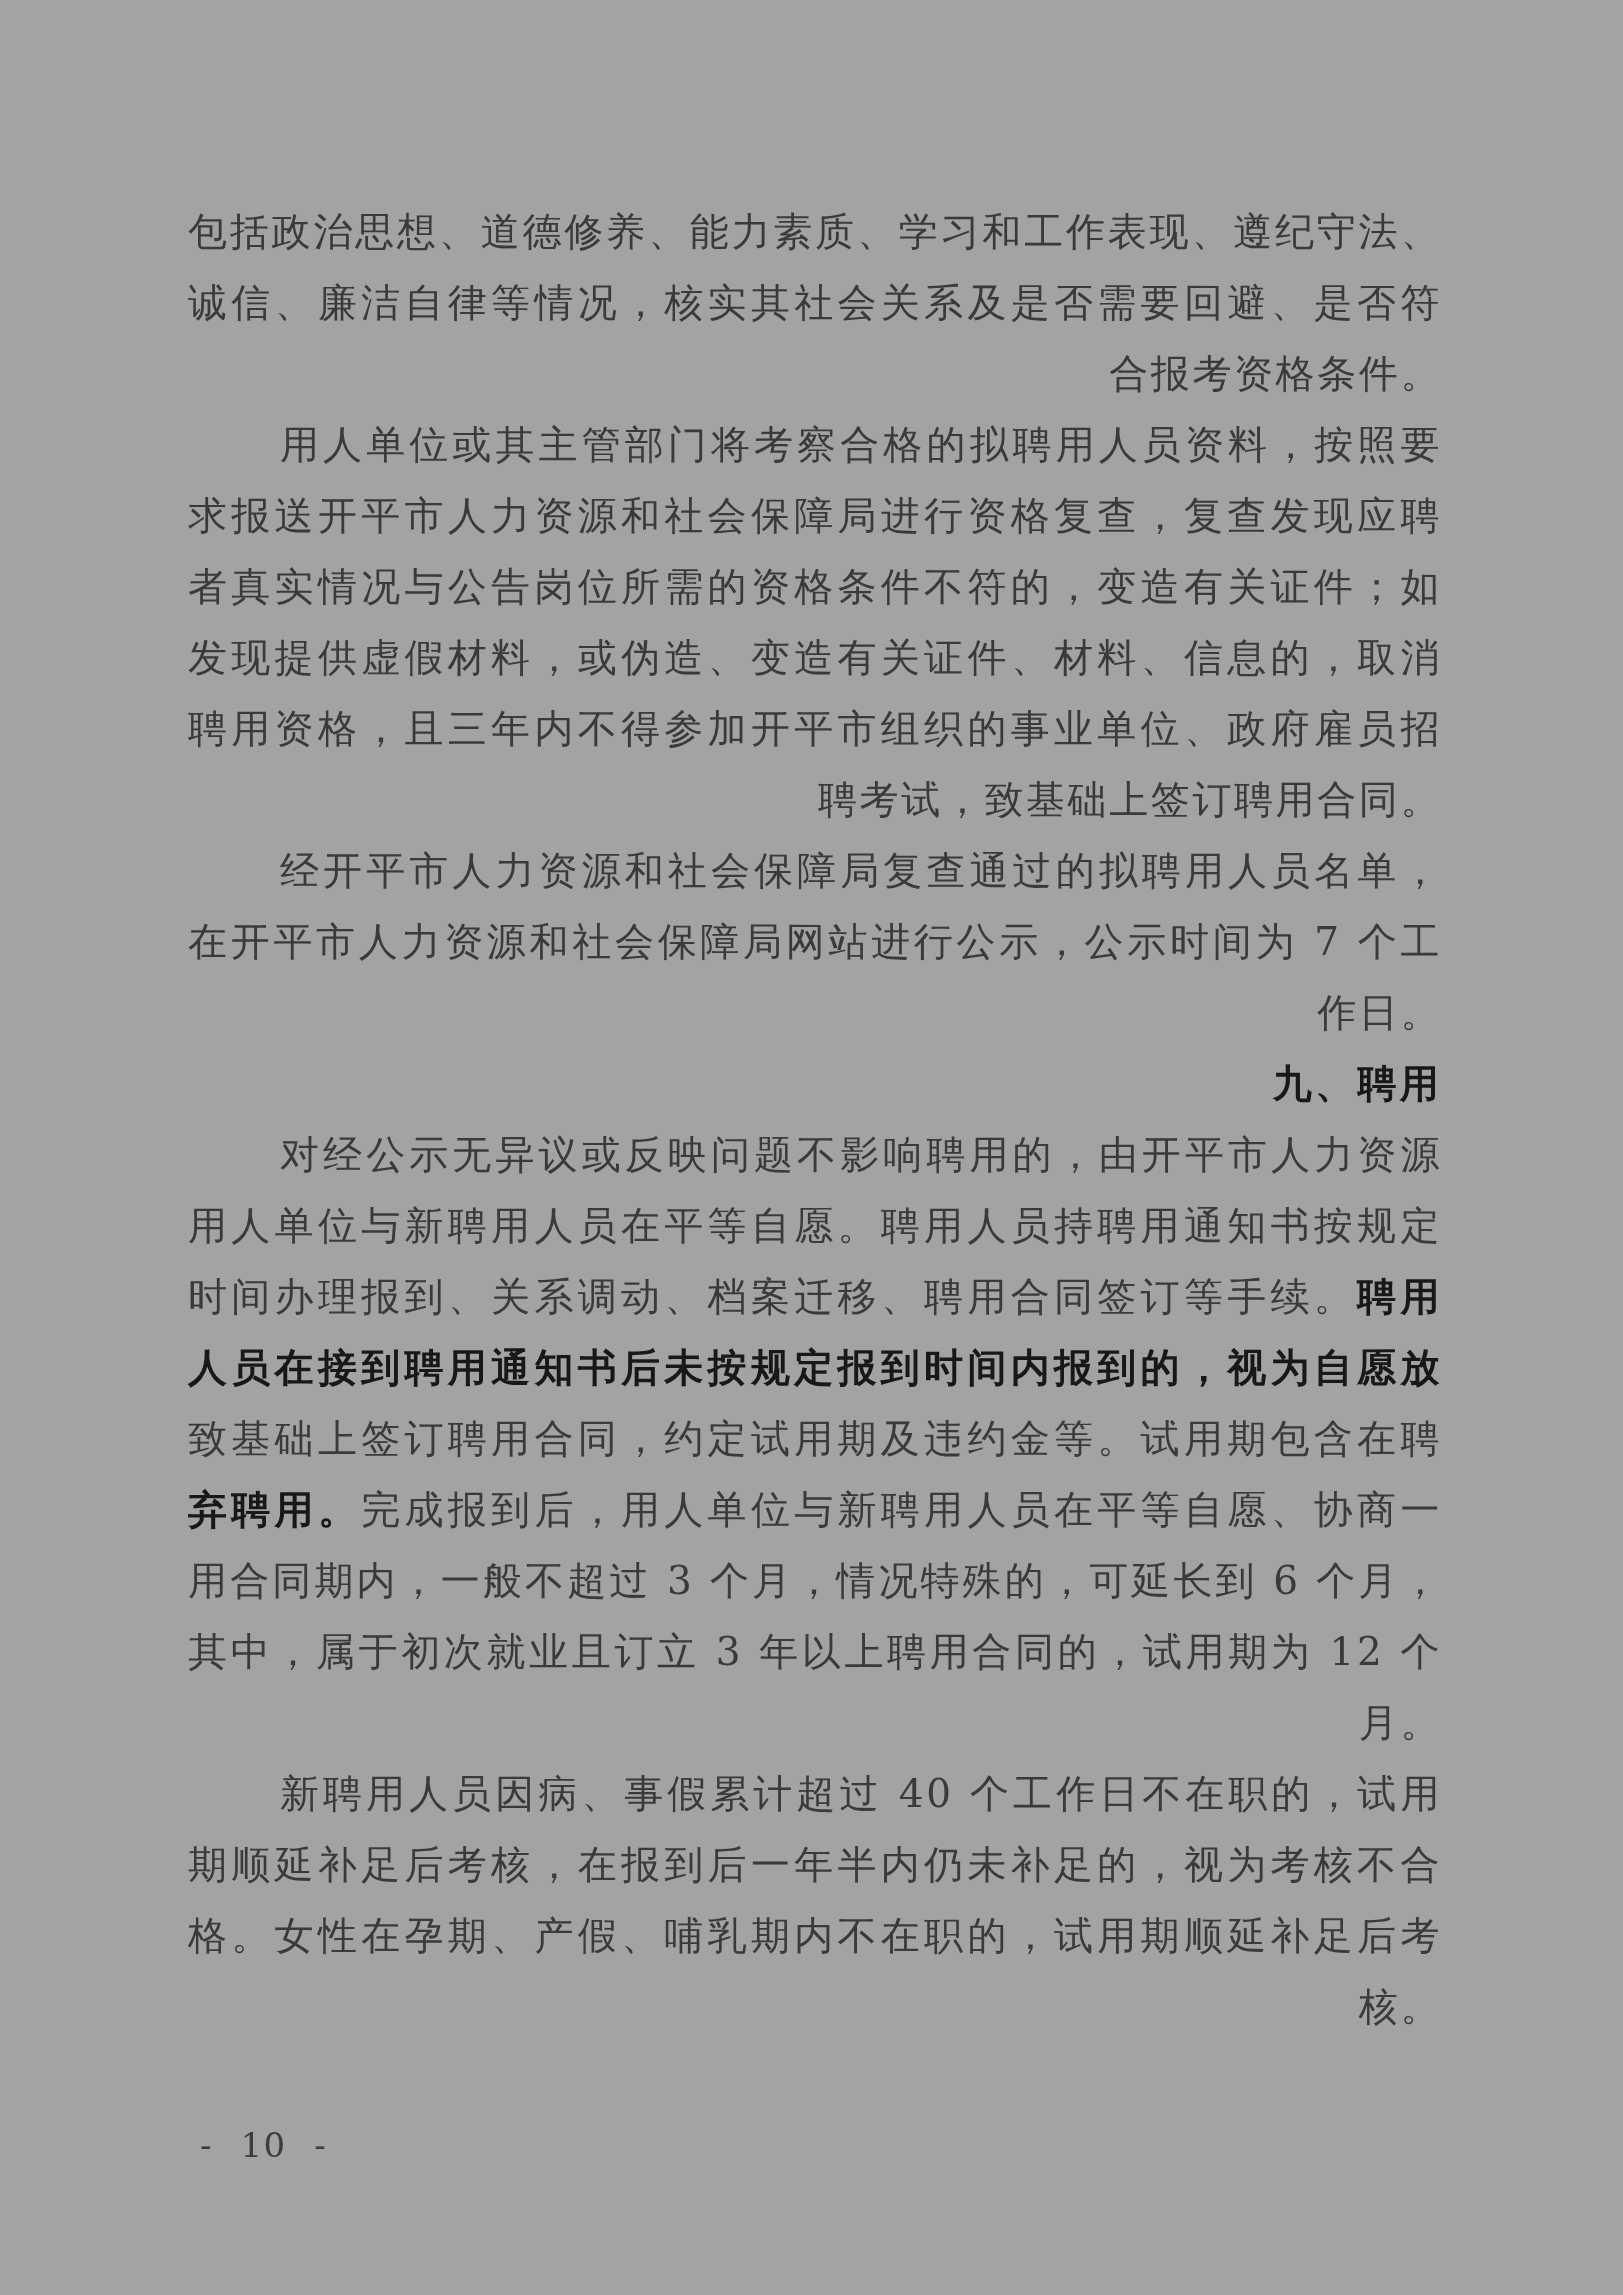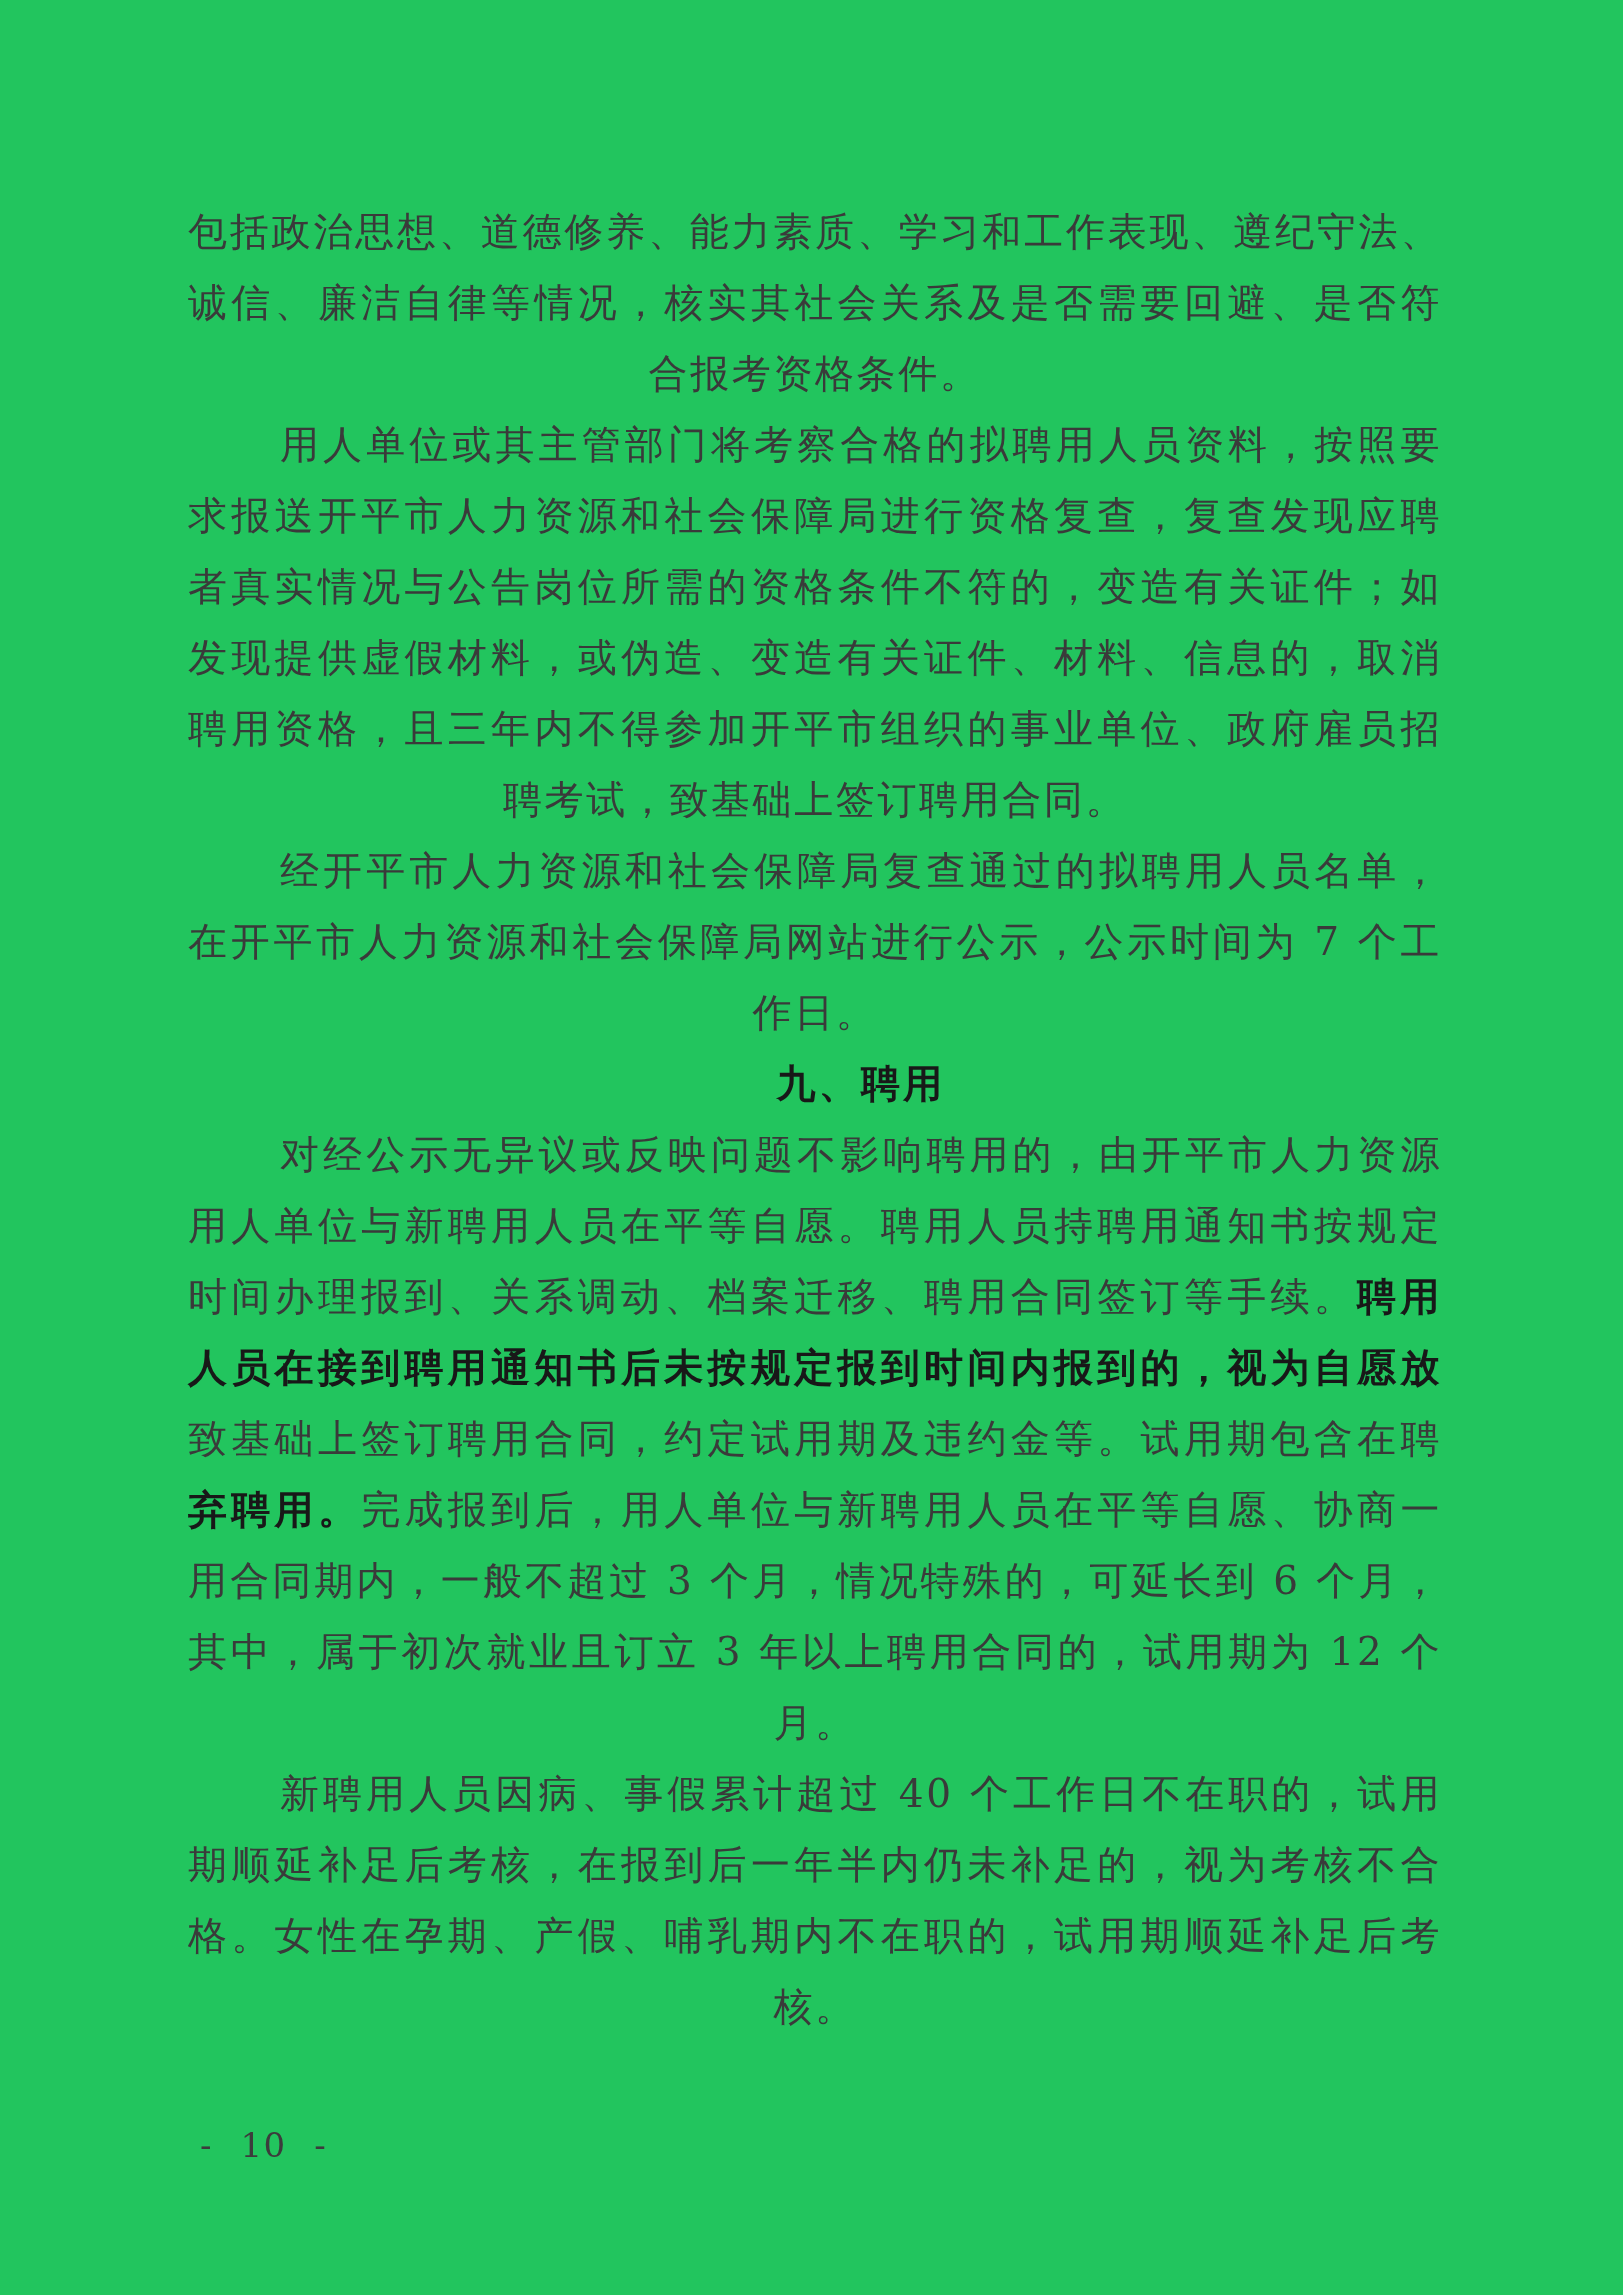--- a/index.html
+++ b/index.html
@@ -5,37 +5,37 @@
   html, body {
     margin: 0;
     padding: 0;
     background: #e8e8e8;
   }
   .page {
     position: relative;
     width: 1623px;
     height: 2295px;
     margin: 0 auto;
-    background: #22c55e;
+    background: #a3a3a3;
     overflow: hidden;
     font-family: "DejaVu Serif", serif;
   }
   .doc-body {
     position: absolute;
     left: 188px;
     top: 196px;
     width: 1254px;
   }
   .line {
     height: 71px;
     line-height: 71px;
     font-size: 39px;
     letter-spacing: 2.6px;
     color: #3a3a3a;
-    text-align: center;
+    text-align: right;
     font-weight: normal;
   }
   .line.justify {
     text-align: justify;
     text-align-last: justify;
     text-justify: inter-character;
   }
   .line.indent {
     text-indent: 92px;
   }

